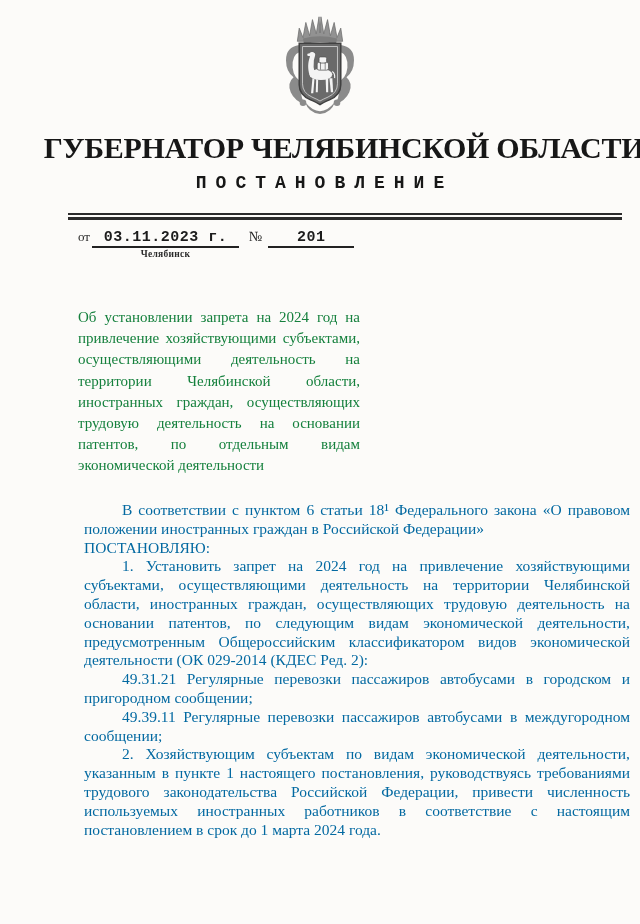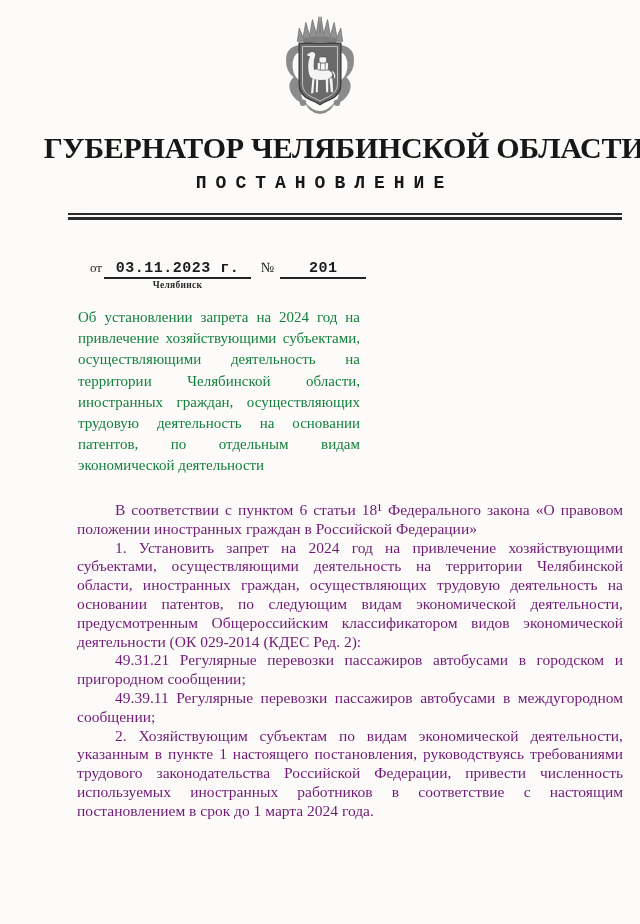--- a/index.html
+++ b/index.html
@@ -37,22 +37,22 @@
   }
   .rule {
     position:absolute; top:213px; left:68px; width:554px;
     height:2px;
     border-top:2px solid #2b2b2b;
     border-bottom:3px solid #2b2b2b;
   }
 
   
   .meta {
-    position:absolute; top:260px; left:78px;
-    font-size:14px; color:#1f1f1f; white-space:nowrap;margin-left:12px;
+    position:absolute; top:229px; left:78px;
+    font-size:14px; color:#1f1f1f; white-space:nowrap;
   }
   .ot { font-size:13px; }
   .field {
     display:inline-block; text-align:center;
     border-bottom:2px solid #222222;
     font-family:"Liberation Mono", monospace;
     font-weight:700; font-size:15px; letter-spacing:0.5px;
     color:#1c1c1c;
     vertical-align:baseline;
   }
@@ -69,23 +69,23 @@
 
   
   .subject {
     position:absolute; top:307px; left:78px; width:282px;
     font-size:15px; line-height:21.2px;
     text-align:justify; color:#15803d;
   }
 
   
   .body-text {
-    position:absolute; top:501px; left:77px; width:546px;
+    position:absolute; top:501px; left:84px; width:546px;
     font-size:15.5px; line-height:18.8px;
-    text-align:justify; color:#701a75;
+    text-align:justify; color:#0369a1;
   }
   .body-text p { margin:0; }
   .body-text p.indent { text-indent:38px; }
 </style>
 </head>
 <body>
 
 <div class="page">
 
   <div class="emblem">
@@ -126,19 +126,20 @@
   <div class="rule"></div>
 
   <div class="meta">
     <span class="ot">от</span><span class="field date-field"><span>03.11.2023 г.</span><span class="place">Челябинск</span></span><span class="no-sign">№</span><span class="field num-field"><span>201</span></span>
   </div>
 
   <div class="subject">Об установлении запрета на 2024 год на привлечение хозяйствующими субъектами, осуществляющими деятельность на территории Челябинской области, иностранных граждан, осуществляющих трудовую деятельность на основании патентов, по отдельным видам экономической деятельности</div>
 
   <div class="body-text">
     <p class="indent">В соответствии с пунктом 6 статьи 18¹ Федерального закона «О правовом положении иностранных граждан в Российской Федерации»</p>
+    <p>ПОСТАНОВЛЯЮ:</p>
     <p class="indent">1. Установить запрет на 2024 год на привлечение хозяйствующими субъектами, осуществляющими деятельность на территории Челябинской области, иностранных граждан, осуществляющих трудовую деятельность на основании патентов, по следующим видам экономической деятельности, предусмотренным Общероссийским классификатором видов экономической деятельности (ОК 029-2014 (КДЕС Ред. 2):</p>
     <p class="indent">49.31.21 Регулярные перевозки пассажиров автобусами в городском и пригородном сообщении;</p>
     <p class="indent">49.39.11 Регулярные перевозки пассажиров автобусами в междугородном сообщении;</p>
     <p class="indent">2. Хозяйствующим субъектам по видам экономической деятельности, указанным в пункте 1 настоящего постановления, руководствуясь требованиями трудового законодательства Российской Федерации, привести численность используемых иностранных работников в соответствие с настоящим постановлением в срок до 1 марта 2024 года.</p>
   </div>
 
 </div>
 
 </body></html>

